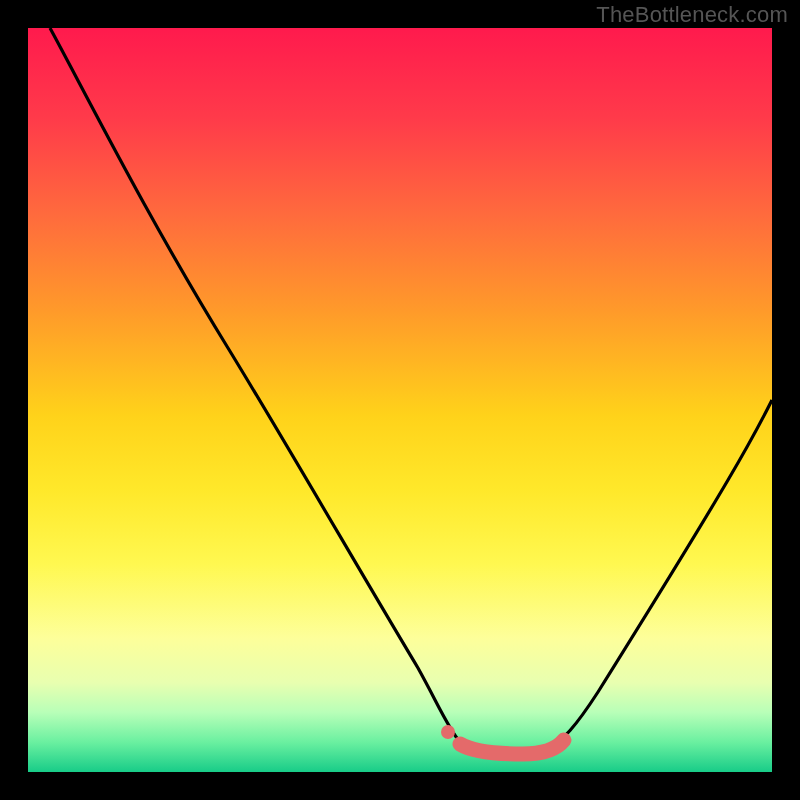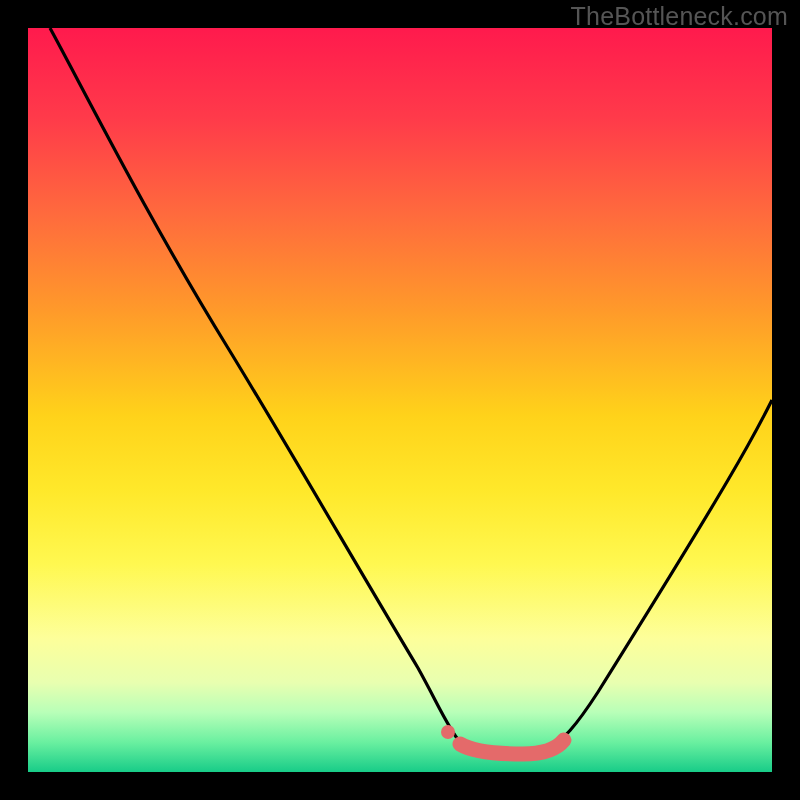--- a/index.html
+++ b/index.html
@@ -35,21 +35,21 @@
       #e8ffb0 88%,
       #b8ffb8 92%,
       #6af0a0 96%,
       #18cc88 100%);
   }
   .watermark {
     position: absolute;
     top: 2px;
     right: 12px;
     color: #555;
-    font-size: 25px;
+    font-size: 22px;
     letter-spacing: 0.2px;
     user-select: none;
   }
   svg.curves {
     position: absolute;
     left: 0;
     top: 0;
     width: 744px;
     height: 744px;
     overflow: visible;

